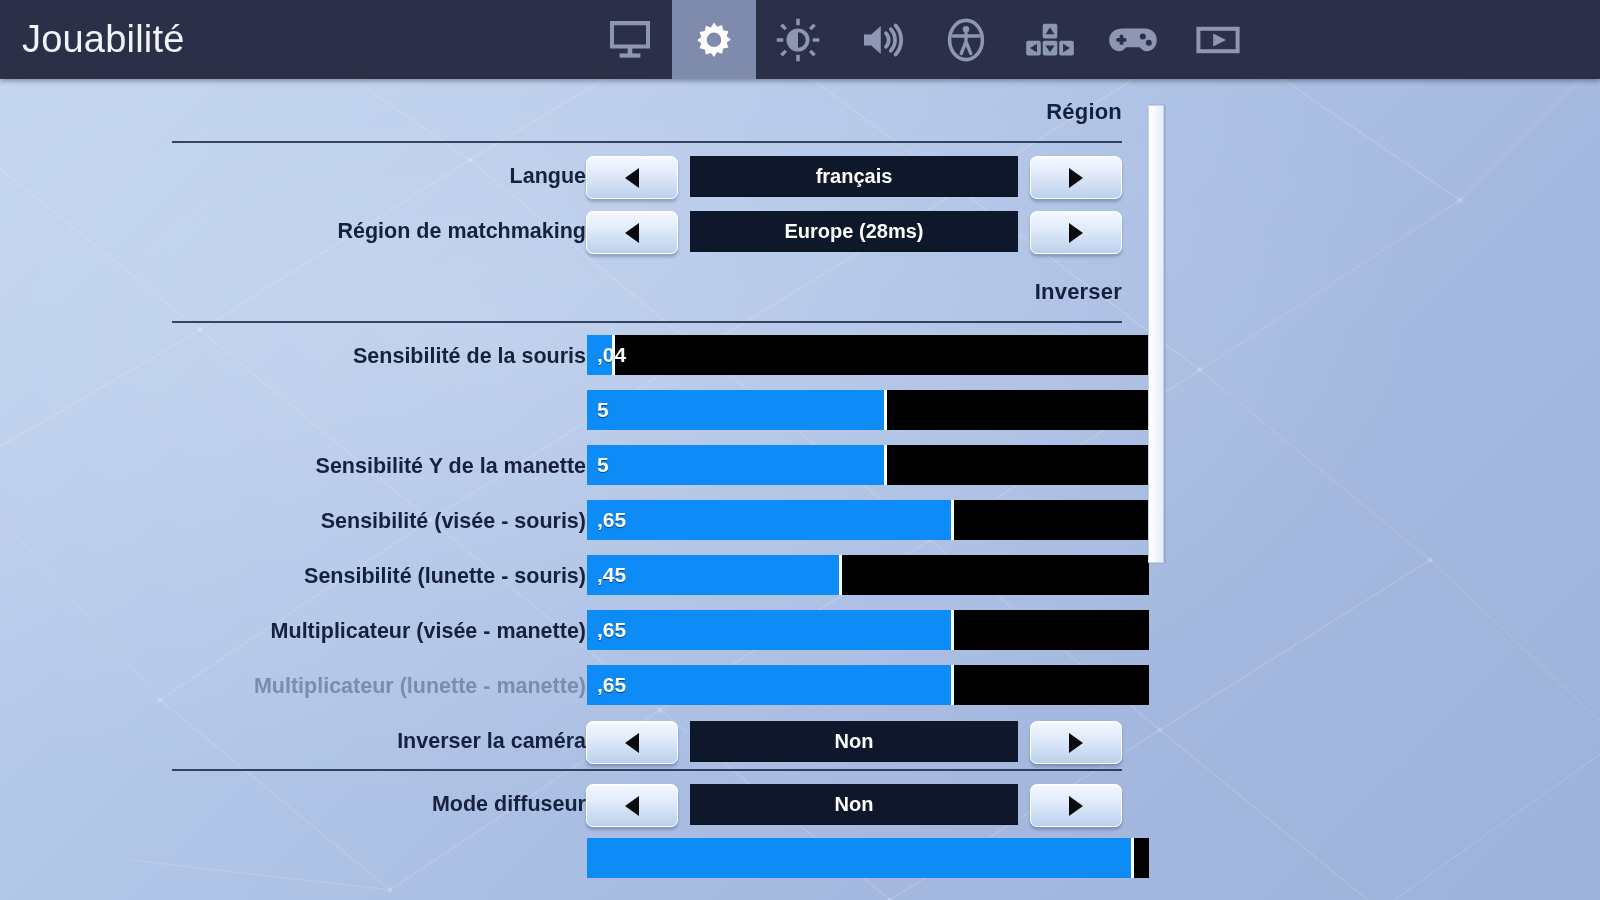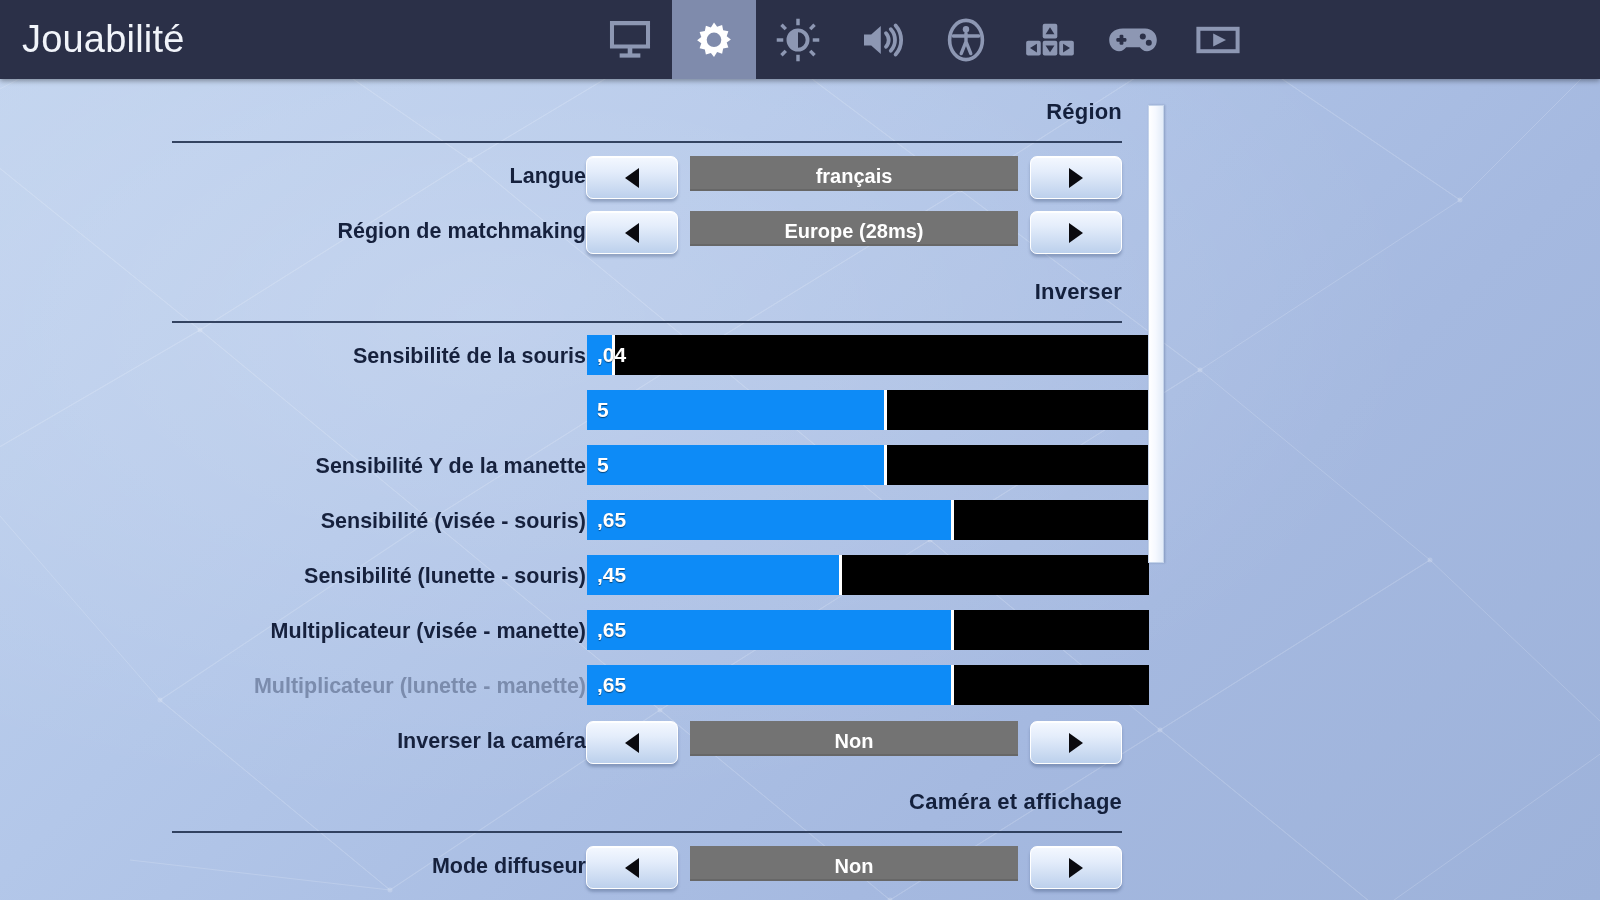--- a/index.html
+++ b/index.html
@@ -88,22 +88,22 @@
     border:1px solid #ffffff;
     box-shadow:0 3px 3px rgba(40,60,100,.30), inset 0 1px 0 rgba(255,255,255,.9);
     display:flex;align-items:center;justify-content:center;cursor:pointer;
   }
   .arrow-btn.left{left:0;}
   .arrow-btn.right{right:0;}
   .tri{width:0;height:0;}
   .tri.l{border-top:10px solid transparent;border-bottom:10px solid transparent;border-right:14px solid #0a0a0f;}
   .tri.r{border-top:10px solid transparent;border-bottom:10px solid transparent;border-left:14px solid #0a0a0f;}
   .combo-value{
-    position:absolute;left:104px;right:104px;top:0;height:35px;line-height:41px;
-    background:#737373;
+    position:absolute;left:104px;right:104px;top:0;height:41px;line-height:41px;
+    background:#0f172a;
     color:#ffffff;font-size:20px;font-weight:bold;text-align:center;
     box-shadow:inset 0 -2px 0 rgba(0,0,0,.10);
   }
 
   
   .slider{
     position:absolute;left:415px;top:6px;width:531px;height:40px;
     background:#000000;cursor:pointer;padding-left:31px;
   }
   .slider-fill{
@@ -388,21 +388,20 @@
           <div class="combo">
             <div class="arrow-btn left">
               <div class="tri l"></div>
             </div>
             <div class="combo-value">Non</div>
             <div class="arrow-btn right">
               <div class="tri r"></div>
             </div>
           </div>
         </div>
-        <div class="section-head">Caméra et affichage</div>
         <div class="section-rule"></div>
         <div class="row">
           <div class="label-clip">
             <div class="inner" style="color: rgb(22, 33, 61);">Mode diffuseur</div>
           </div>
           <div class="combo">
             <div class="arrow-btn left">
               <div class="tri l"></div>
             </div>
             <div class="combo-value">Non</div>

